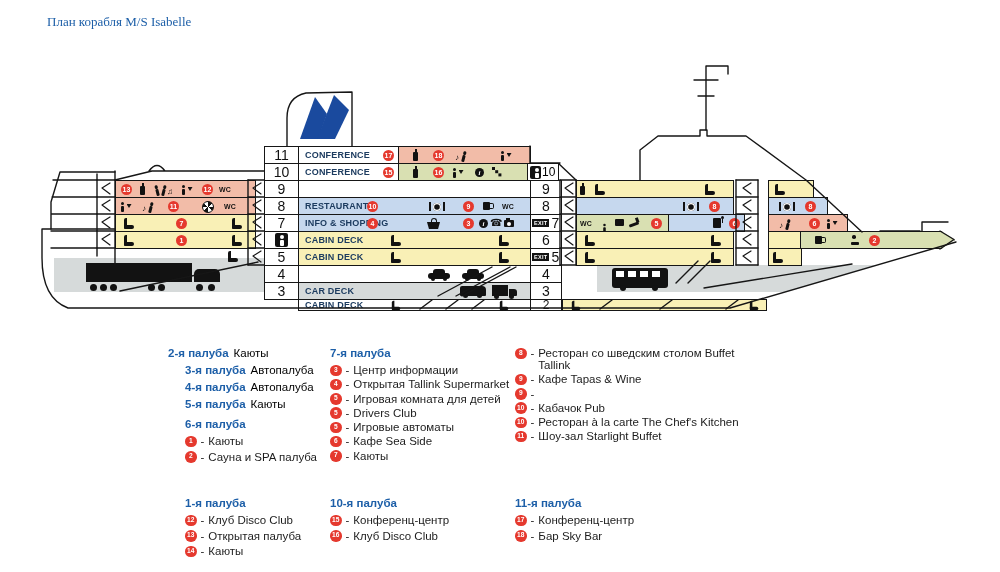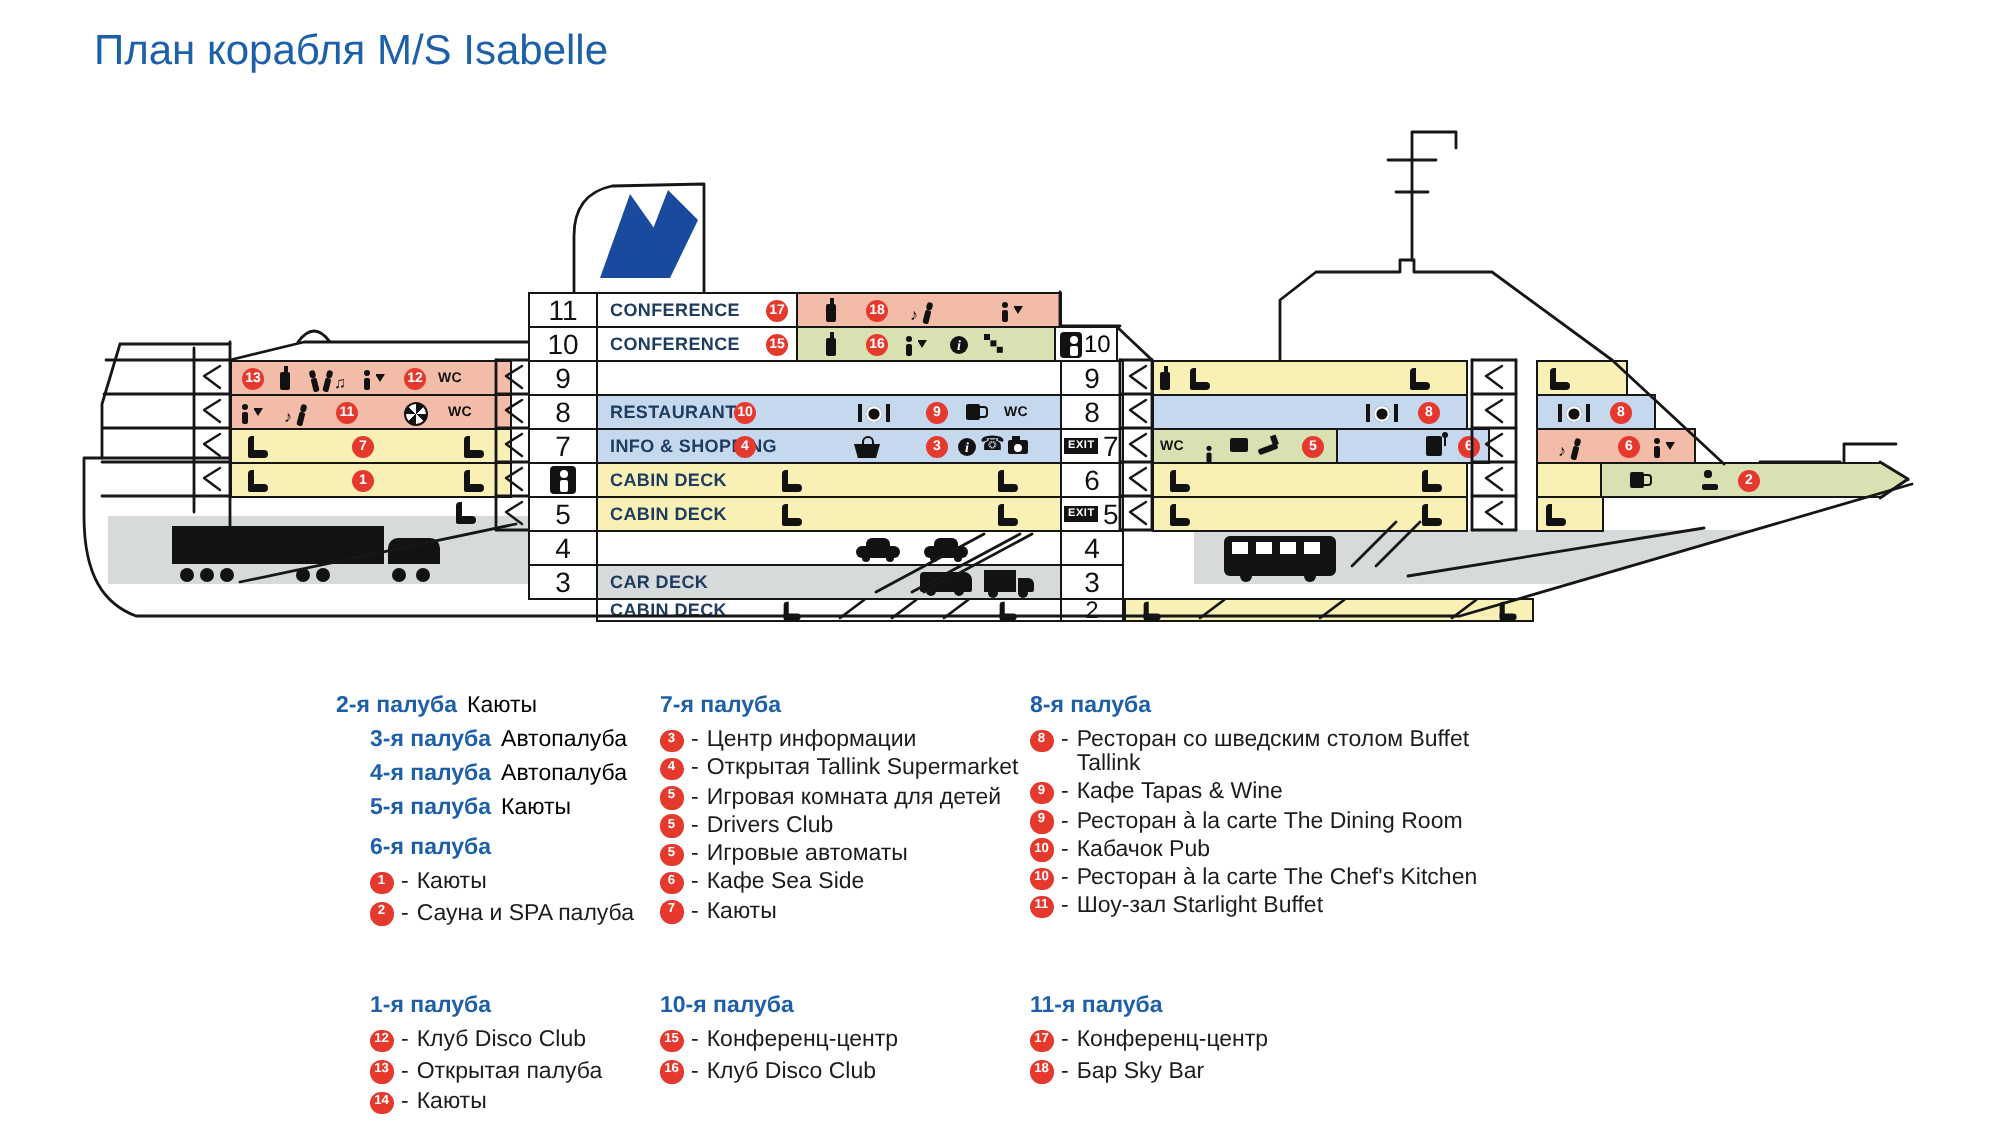--- a/index.html
+++ b/index.html
@@ -1,18 +1,18 @@
 <!DOCTYPE html>
 <html><head>
 <meta charset="utf-8">
 <style>
   html,body{margin:0;padding:0;background:#fff;}
   .stage{position:relative;width:1000px;height:572px;background:#fff;overflow:hidden;
          font-family:"Liberation Sans",sans-serif;}
-  .title{position:absolute;left:47px;top:14px;font-size:21px;color:#1d5fa8;}
+  .title{position:absolute;left:47px;top:14px;font-size:13px;color:#1d5fa8;font-family:Liberation Serif, serif;}
   svg.outline{position:absolute;left:0;top:0;z-index:4;pointer-events:none;}
   
   .cell{position:absolute;box-sizing:border-box;border:1.2px solid #161616;background:#fff;
         display:flex;align-items:center;z-index:2;height:18px;}
   .num{justify-content:center;font-size:14px;color:#111;}
   .lbl{font-size:9px;font-weight:700;color:#1d3c60;letter-spacing:.2px;white-space:nowrap;padding-left:6px;}
   .strip{position:absolute;box-sizing:border-box;border:1.2px solid #161616;z-index:2;height:18px;}
   .c-pink{background:#f2bca8}.c-yel{background:#f9f0b6}.c-blu{background:#c6d8ee}
   .c-grn{background:#d9e0b2}.c-gry{background:#d6dada}
   .bdg{position:absolute;top:3px;width:11px;height:11px;border-radius:50%;background:#e5392e;color:#fff;
@@ -459,36 +459,34 @@
           <span class="lgtext">Кафе Sea Side</span>
         </div>
         <div class="lg-item">
           <span class="lgbadge">7</span>
           <span>-</span>
           <span class="lgtext">Каюты</span>
         </div>
       </div>
   </div>
   <div class="lg-group" style="left:515px;top:347px;">
-    <div class="lg-title">8-я палуба</div>
     <div class="lg-items">
         <div class="lg-item">
           <span class="lgbadge">8</span>
           <span>-</span>
           <span class="lgtext">Ресторан со шведским столом Buffet Tallink</span>
         </div>
         <div class="lg-item">
           <span class="lgbadge">9</span>
           <span>-</span>
           <span class="lgtext">Кафе Tapas &amp; Wine</span>
         </div>
         <div class="lg-item">
           <span class="lgbadge">9</span>
           <span>-</span>
-          <span class="lgtext">Ресторан à la carte The Dining Room</span>
         </div>
         <div class="lg-item">
           <span class="lgbadge">10</span>
           <span>-</span>
           <span class="lgtext">Кабачок Pub</span>
         </div>
         <div class="lg-item">
           <span class="lgbadge">10</span>
           <span>-</span>
           <span class="lgtext">Ресторан à la carte The Chef's Kitchen</span>

